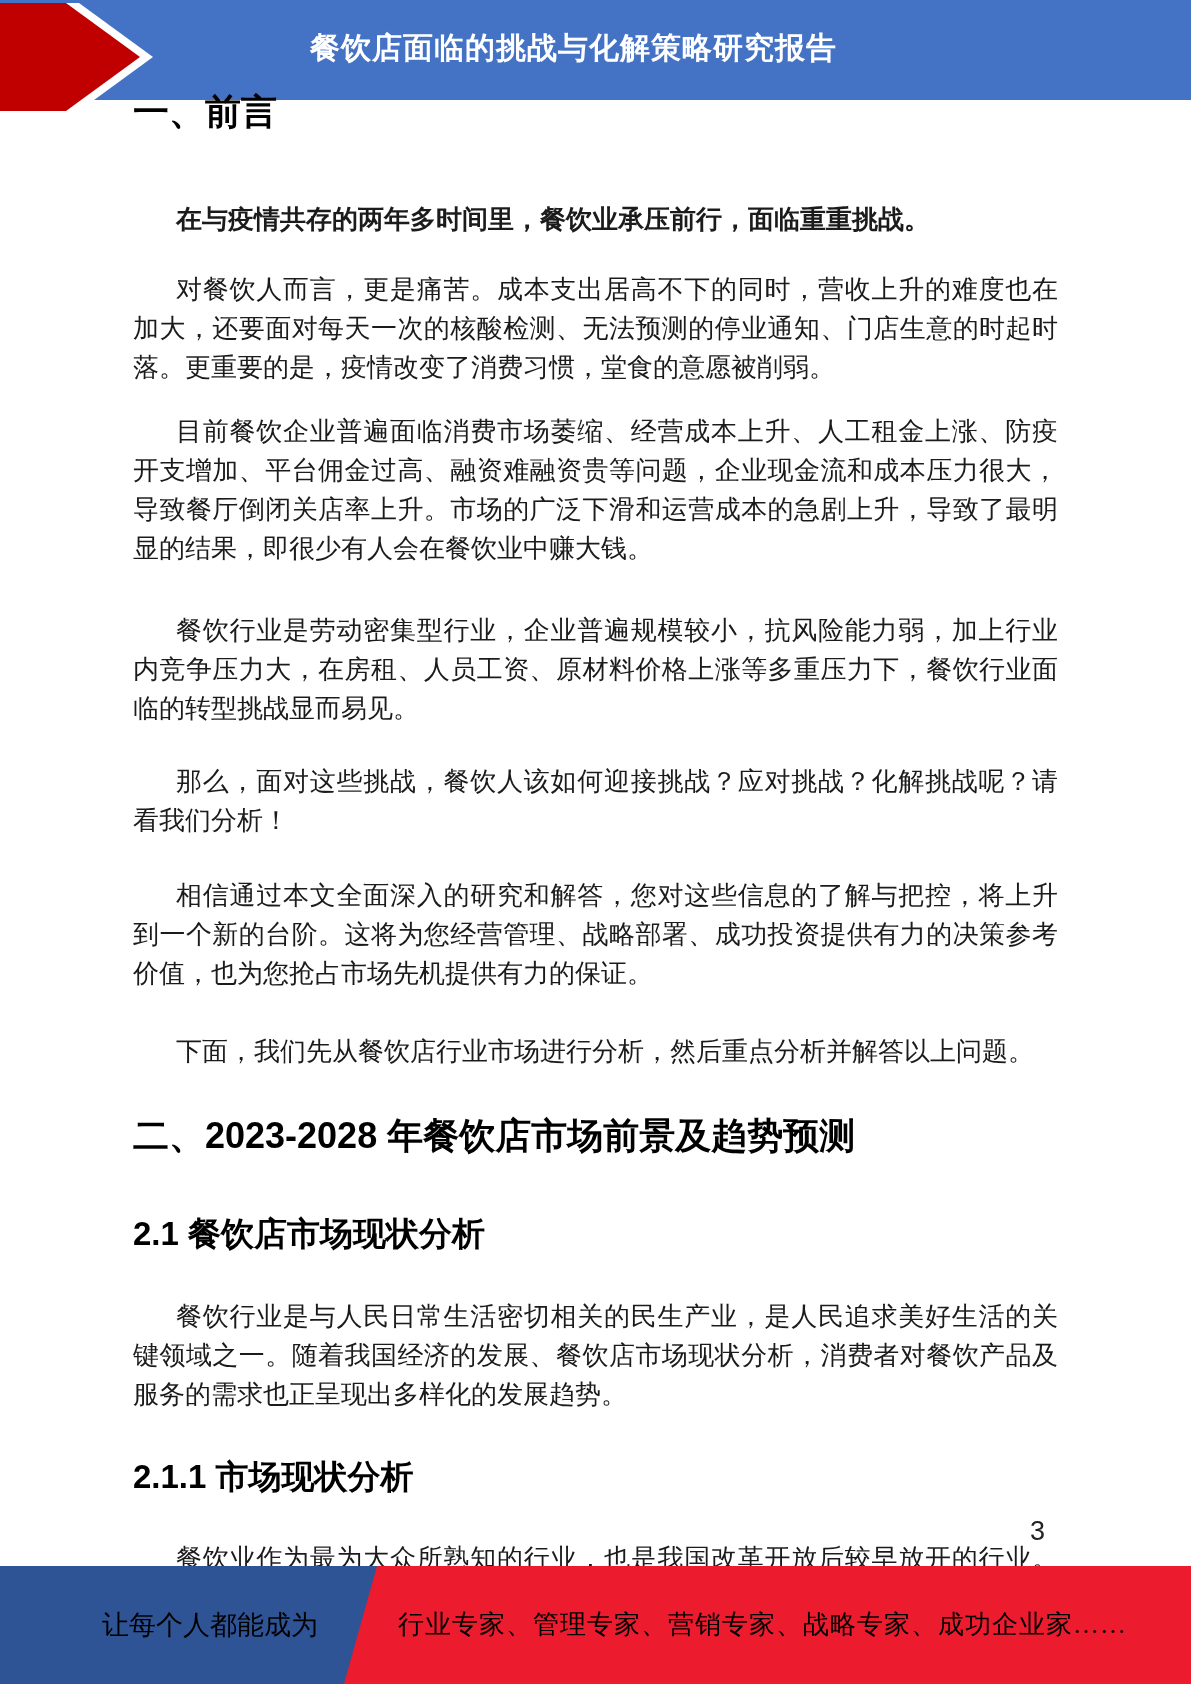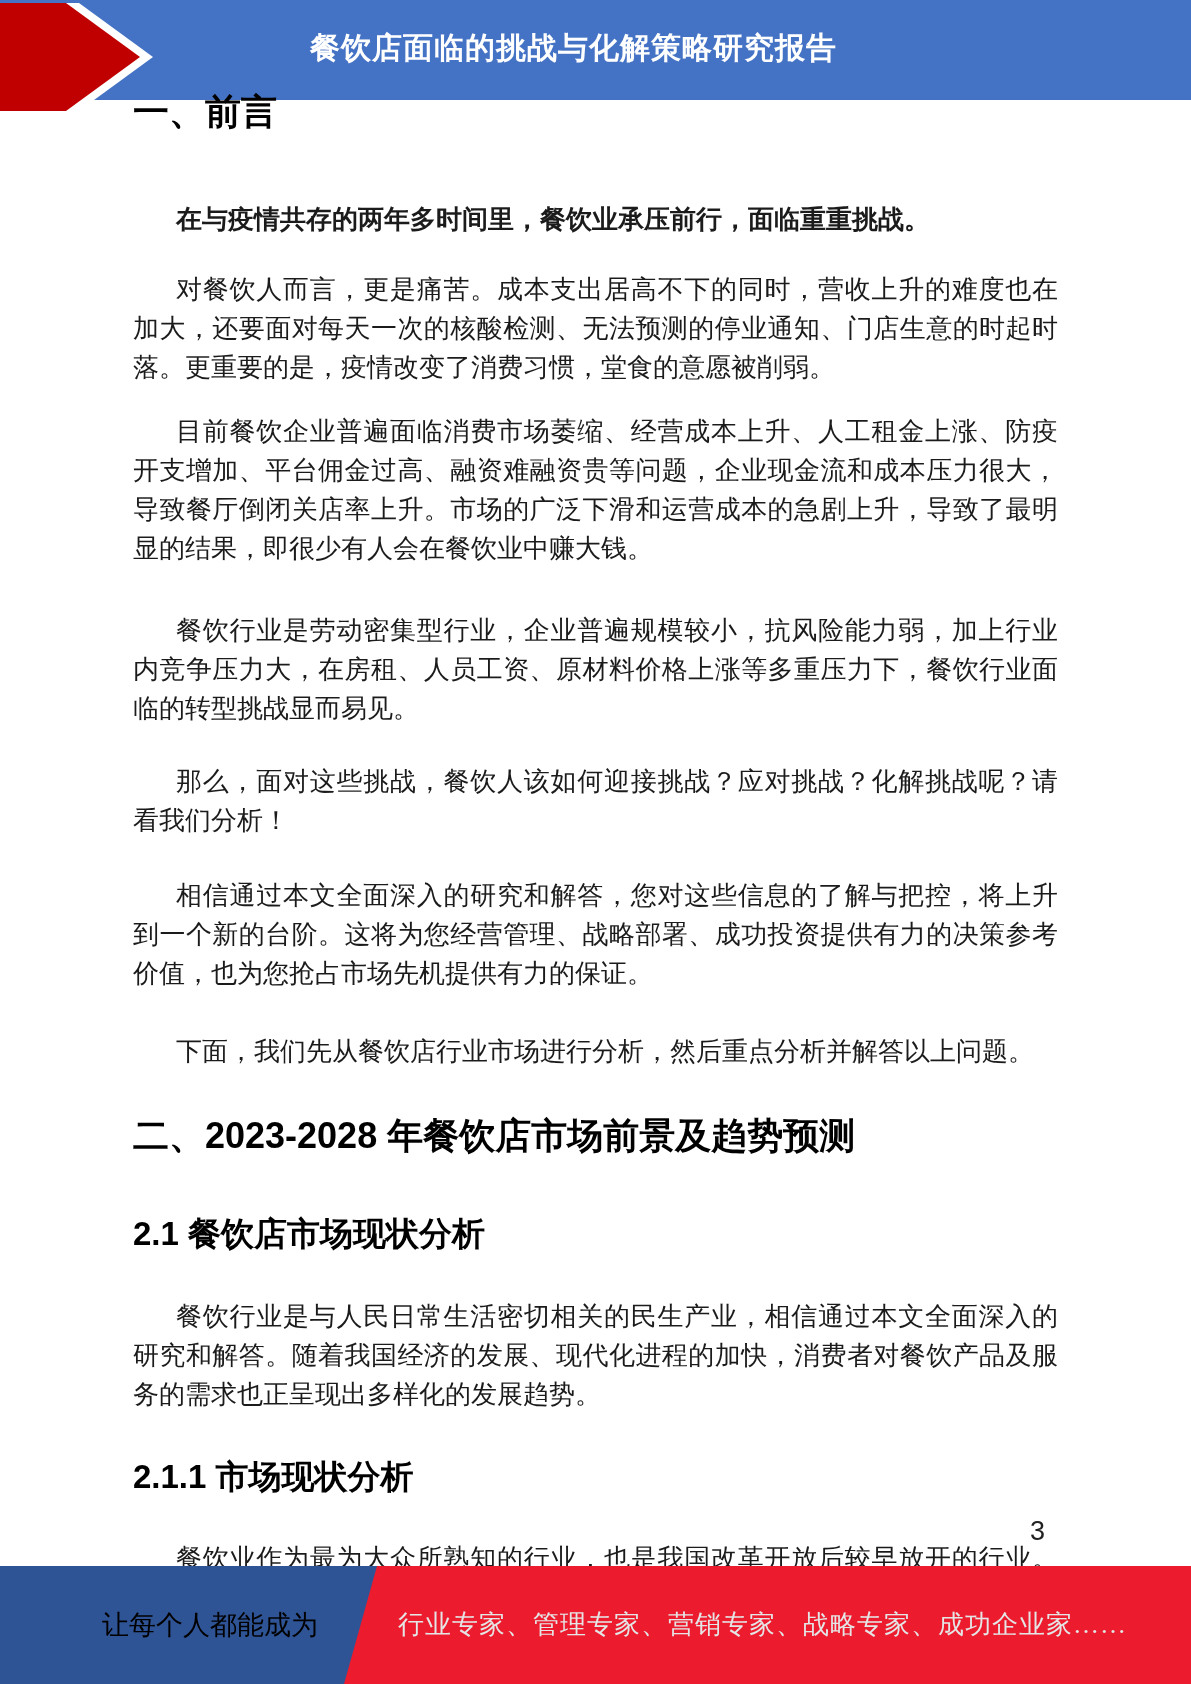--- a/index.html
+++ b/index.html
@@ -80,21 +80,21 @@
     clip-path:polygon(0 0, 377px 0, 344px 118px, 0 118px);
   }
   .footer-left-text {
     position:absolute; left:0; top:44px; width:318px;
     text-align:right;
     color:#000000; font-size:27px; line-height:30px;
     font-family:"Liberation Serif", serif;
   }
   .footer-right-text {
     position:absolute; left:398px; top:44px;
-    color:#e5e5e5; font-size:26px; line-height:30px;
+    color:#000000; font-size:26px; line-height:30px;
     font-family:"Liberation Serif", serif;
     letter-spacing:1px;
   }
 </style>
 </head>
 <body>
 
 <div class="page" style="--header-blue: #4472C4; --header-red: #C00000; --footer-blue: #2F5496; --footer-red: #EC1B2E;">
 
   <div class="header-band">
@@ -109,21 +109,21 @@
     <p class="lead" id="p1">在与疫情共存的两年多时间里，餐饮业承压前行，面临重重挑战。</p>
     <p id="p2">对餐饮人而言，更是痛苦。成本支出居高不下的同时，营收上升的难度也在加大，还要面对每天一次的核酸检测、无法预测的停业通知、门店生意的时起时落。更重要的是，疫情改变了消费习惯，堂食的意愿被削弱。</p>
     <p id="p3">目前餐饮企业普遍面临消费市场萎缩、经营成本上升、人工租金上涨、防疫开支增加、平台佣金过高、融资难融资贵等问题，企业现金流和成本压力很大，导致餐厅倒闭关店率上升。市场的广泛下滑和运营成本的急剧上升，导致了最明显的结果，即很少有人会在餐饮业中赚大钱。</p>
     <p id="p4">餐饮行业是劳动密集型行业，企业普遍规模较小，抗风险能力弱，加上行业内竞争压力大，在房租、人员工资、原材料价格上涨等多重压力下，餐饮行业面临的转型挑战显而易见。</p>
     <p id="p5">那么，面对这些挑战，餐饮人该如何迎接挑战？应对挑战？化解挑战呢？请看我们分析！</p>
     <p id="p7">相信通过本文全面深入的研究和解答，您对这些信息的了解与把控，将上升到一个新的台阶。这将为您经营管理、战略部署、成功投资提供有力的决策参考价值，也为您抢占市场先机提供有力的保证。</p>
     <p id="p6">下面，我们先从餐饮店行业市场进行分析，然后重点分析并解答以上问题。</p>
 
     <h1 class="h-main" id="s2-heading">二、2023-2028 年餐饮店市场前景及趋势预测</h1>
     <h2 class="h-sub" id="s21-heading">2.1 餐饮店市场现状分析</h2>
-    <p id="p8">餐饮行业是与人民日常生活密切相关的民生产业，相信通过本文全面深入的研究和解答。随着我国经济的发展、现代化进程的加快，消费者对餐饮产品及服务的需求也正呈现出多样化的发展趋势。</p>
+    <p id="p8">餐饮行业是与人民日常生活密切相关的民生产业，是人民追求美好生活的关键领域之一。随着我国经济的发展、餐饮店市场现状分析，消费者对餐饮产品及服务的需求也正呈现出多样化的发展趋势。</p>
     <h3 class="h-sub" id="s211-heading">2.1.1 市场现状分析</h3>
     <p id="p9">餐饮业作为最为大众所熟知的行业，也是我国改革开放后较早放开的行业。长期以来，餐饮业</p>
   </div>
 
   <div class="page-number">3</div>
 
   <div class="footer-band">
     <div class="footer-blue"></div>
     <div class="footer-left-text">让每个人都能成为</div>
     <div class="footer-right-text">行业专家、管理专家、营销专家、战略专家、成功企业家……</div>

